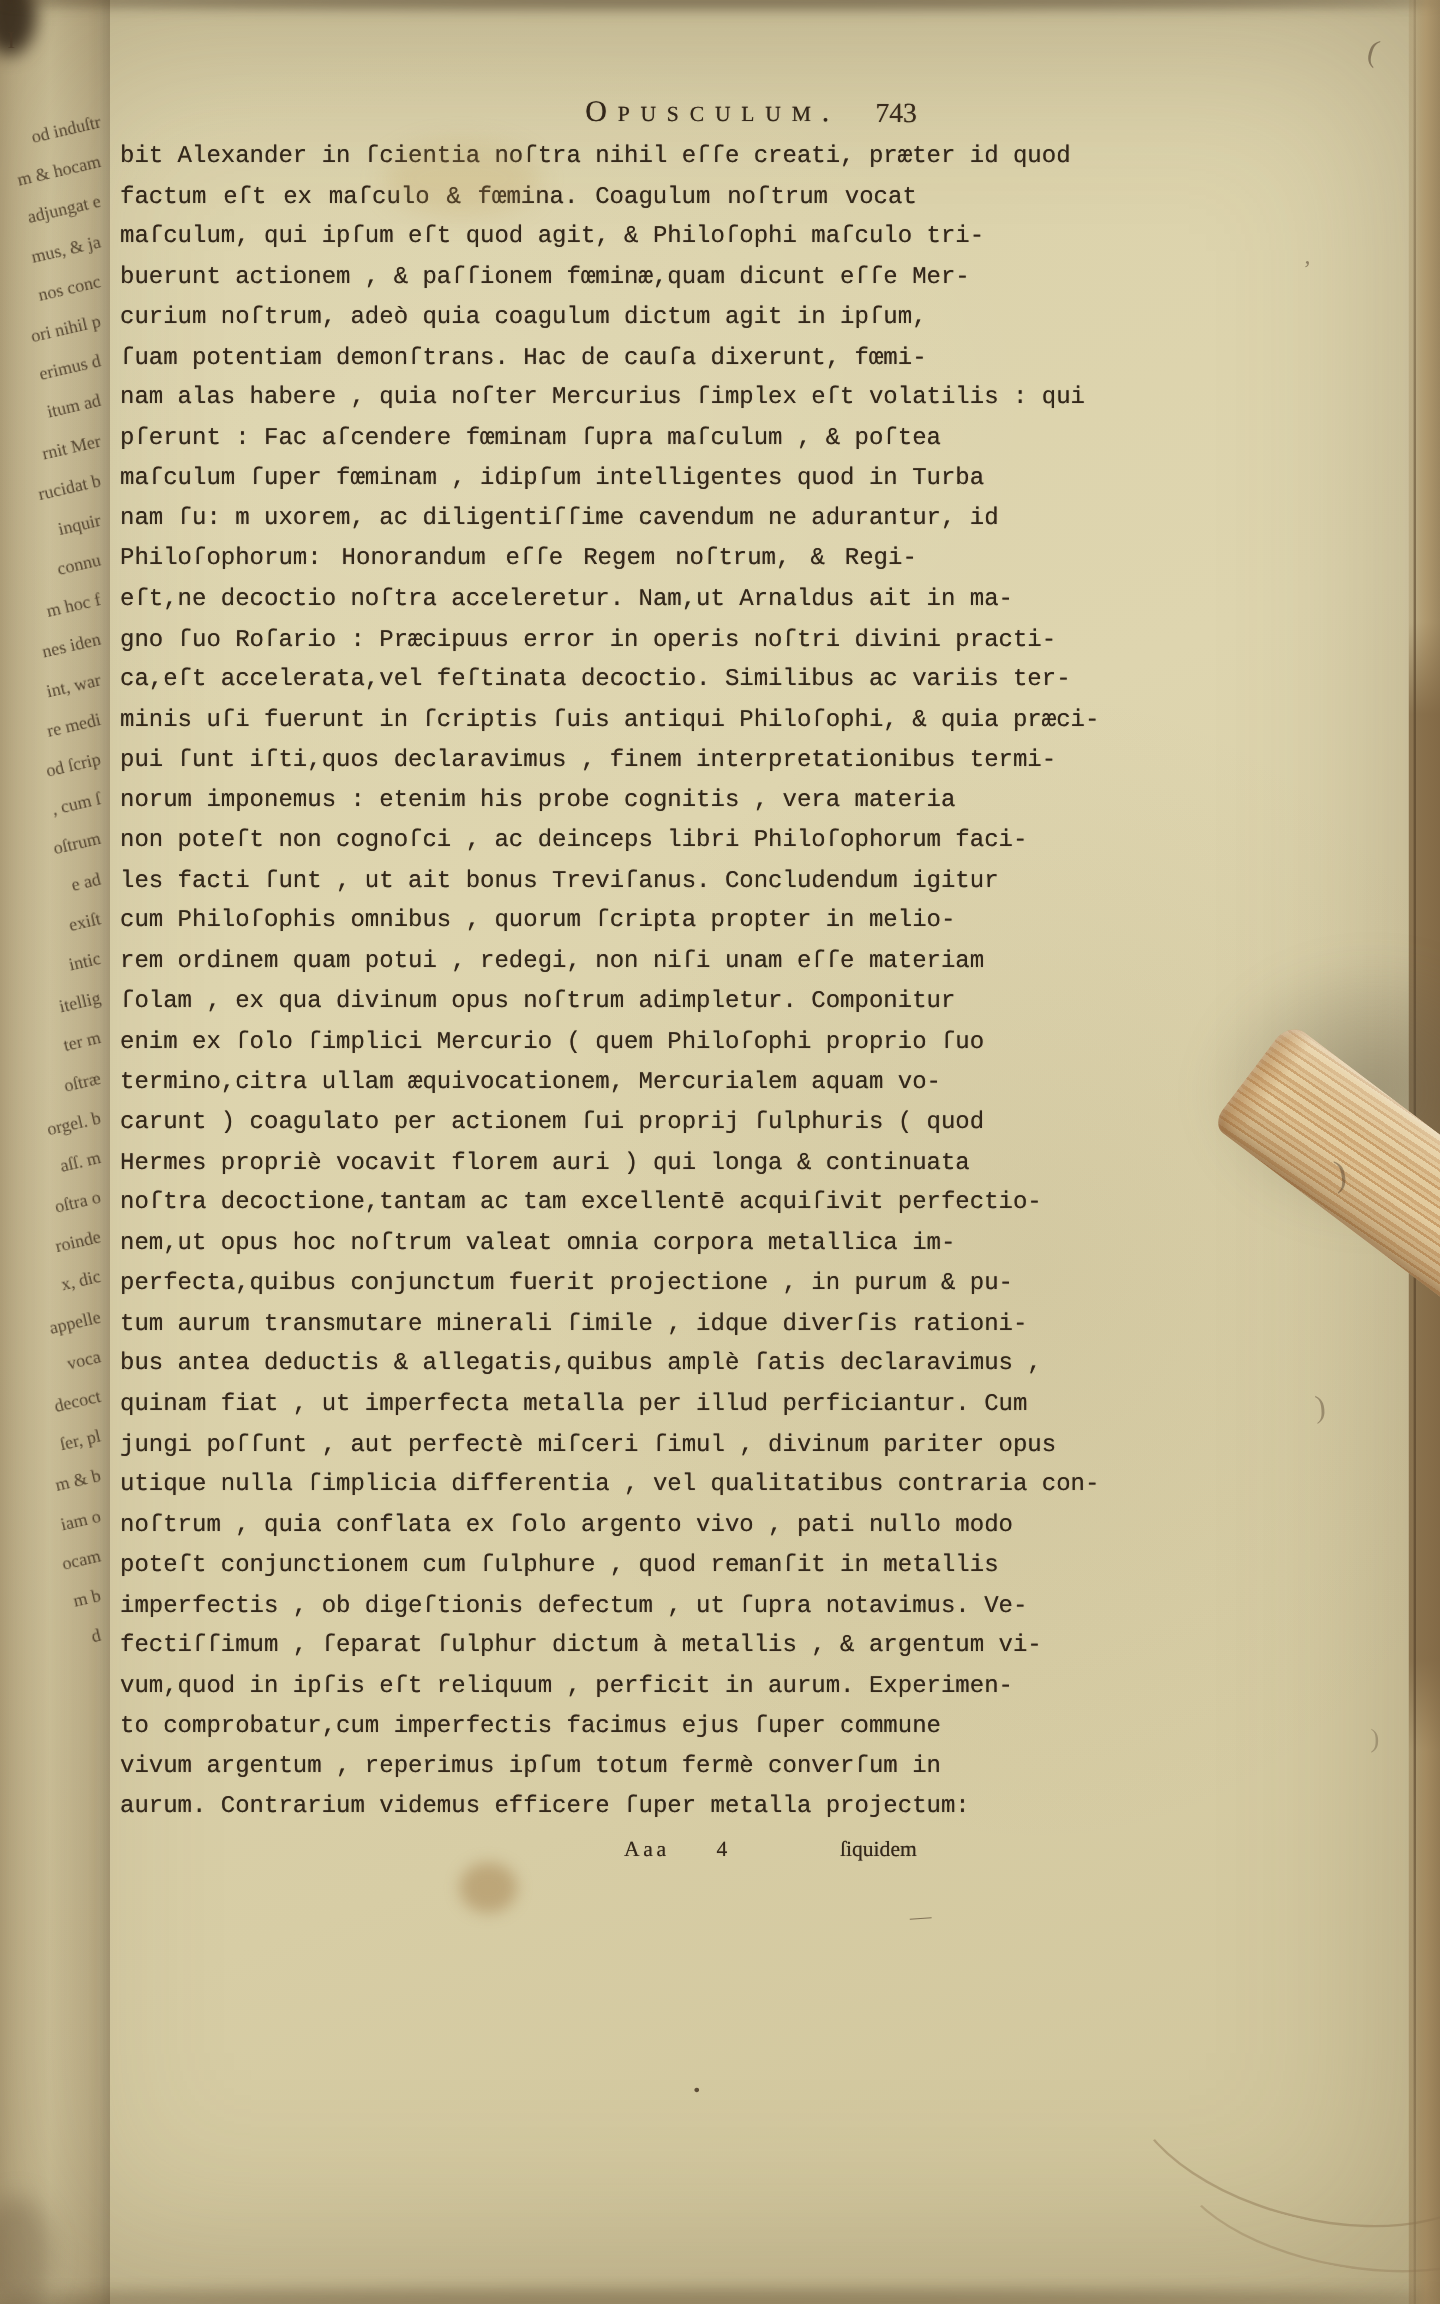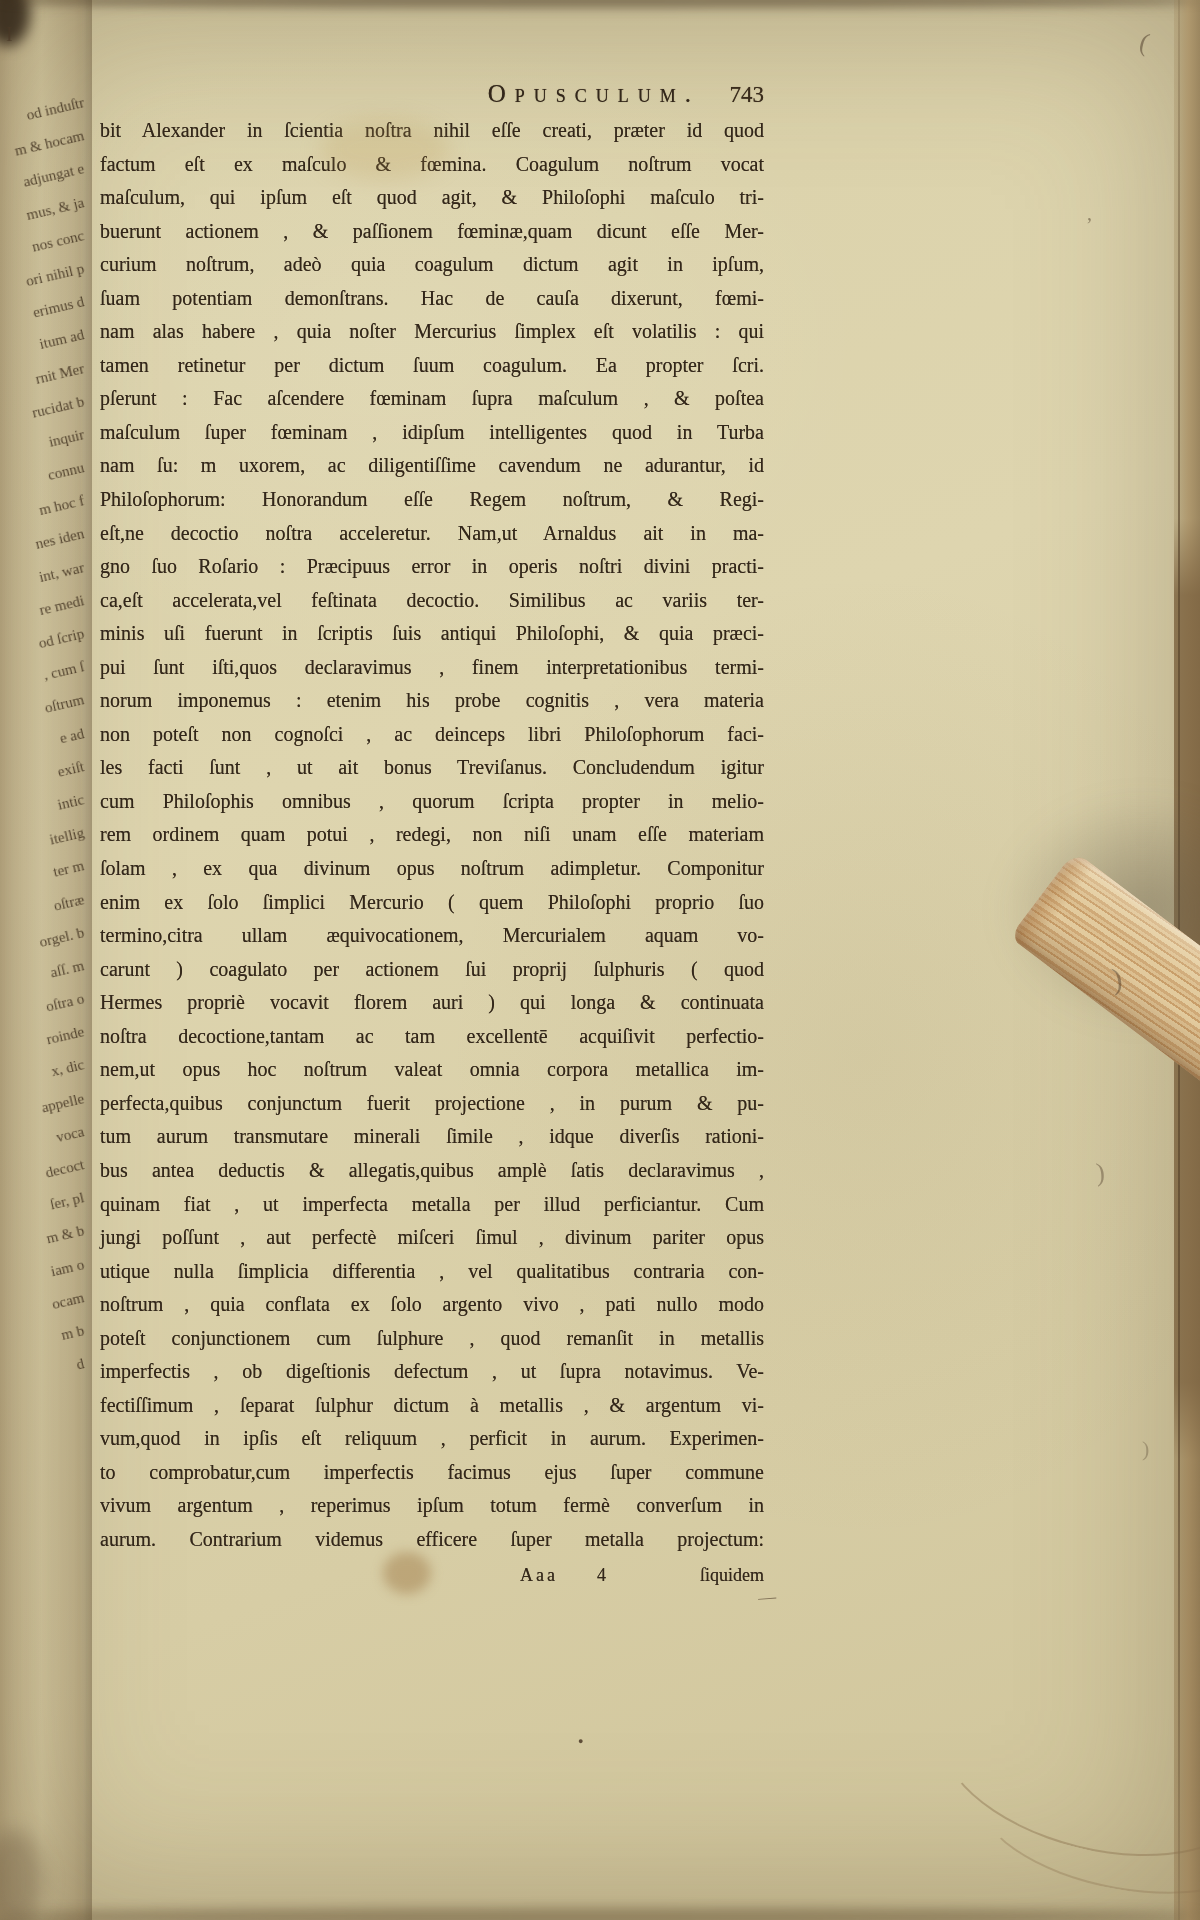--- a/index.html
+++ b/index.html
@@ -29,21 +29,21 @@
   .header-row{position:relative;height:32px;margin-bottom:2px;}
   .running-title{
     position:absolute;left:0;right:64px;text-align:right;
     font-variant:small-caps;letter-spacing:9px;font-size:25px;color:#33271a;
     text-shadow:0 0 0.7px rgba(51,39,26,0.75);
   }
   .page-number{position:absolute;right:0;top:2px;font-size:23px;color:#3a2c1c;text-shadow:0 0 0.7px rgba(51,39,26,0.7);}
   .lines div{
     height:33.55px;line-height:33.55px;font-size:20px;color:#33271a;
     text-align:justify;text-align-last:justify;
-    text-shadow:0 0 0.6px rgba(51,39,26,0.65);white-space:nowrap;
+    text-shadow:0 0 0.6px rgba(51,39,26,0.65);white-space:nowrap;font-family:Liberation Mono, monospace;
   }
   .sig-row{position:relative;height:34px;margin-top:8px;font-size:18px;color:#33271a;text-shadow:0 0 0.6px rgba(51,39,26,0.65);}
   .sig{position:absolute;left:420px;letter-spacing:3px;}
   .sig-num{position:absolute;left:497px;}
   .catchword{position:absolute;right:0;}
   
   .fore-edge{
     position:absolute;right:0;top:0;bottom:0;width:26px;
     background:
       linear-gradient(to bottom, rgba(170,150,110,0.45) 0 27%, rgba(128,103,68,0.85) 31% 72%, rgba(150,125,85,0.55) 76% 100%),
@@ -128,21 +128,20 @@
       <div class="page-number">743</div>
     </div>
     <div class="lines">
         <div class="">bit Alexander in ſcientia noſtra nihil eſſe creati, præter id quod</div>
         <div class="">factum eſt ex maſculo &amp; fœmina.  Coagulum noſtrum vocat</div>
         <div class="">maſculum, qui ipſum eſt quod agit, &amp; Philoſophi maſculo tri-</div>
         <div class="">buerunt actionem , &amp; paſſionem fœminæ,quam dicunt eſſe Mer-</div>
         <div class="">curium noſtrum, adeò quia coagulum dictum agit in ipſum,</div>
         <div class="">ſuam potentiam demonſtrans.  Hac de cauſa dixerunt, fœmi-</div>
         <div class="">nam alas habere , quia noſter Mercurius ſimplex eſt volatilis : qui</div>
-        <div class="">tamen retinetur per dictum ſuum coagulum.  Ea propter ſcri.</div>
         <div class="">pſerunt : Fac aſcendere fœminam ſupra maſculum , &amp; poſtea</div>
         <div class="">maſculum ſuper fœminam , idipſum intelligentes quod in Turba</div>
         <div class="">nam ſu: m uxorem, ac diligentiſſime cavendum ne adurantur, id</div>
         <div class="">Philoſophorum:  Honorandum eſſe Regem noſtrum, &amp; Regi-</div>
         <div class="">eſt,ne decoctio noſtra acceleretur.  Nam,ut Arnaldus ait in ma-</div>
         <div class="">gno ſuo Roſario :  Præcipuus error in operis noſtri divini practi-</div>
         <div class="">ca,eſt accelerata,vel feſtinata decoctio.  Similibus ac variis ter-</div>
         <div class="">minis uſi fuerunt in ſcriptis ſuis antiqui Philoſophi, &amp; quia præci-</div>
         <div class="">pui ſunt iſti,quos declaravimus , finem interpretationibus termi-</div>
         <div class="">norum imponemus :  etenim his probe cognitis , vera materia</div>

